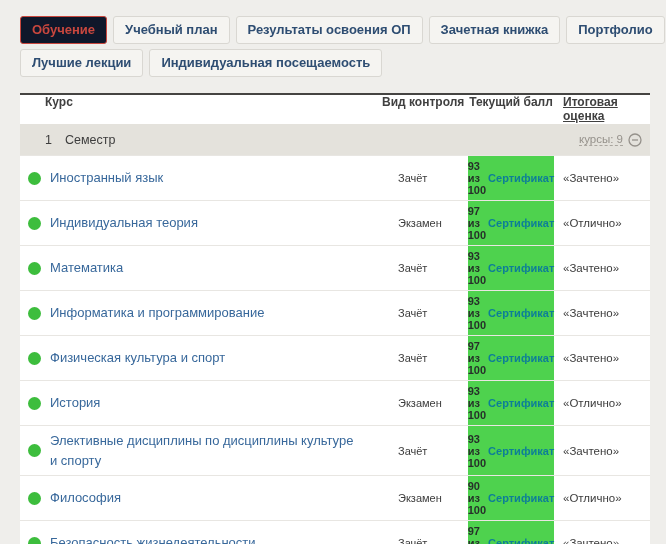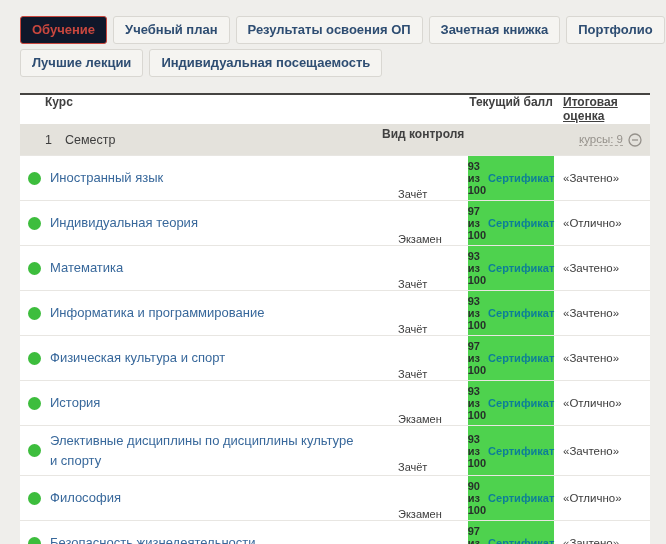--- a/index.html
+++ b/index.html
@@ -43,21 +43,21 @@
     font-size: 12px;
     font-weight: 700;
     color: #404040;
   }
   .hdr .c-name   { padding-left: 25px; }
   .hdr .c-control{ padding-left: 10px; }
   .hdr .c-score  { display: flex; justify-content: center; }
   .hdr .c-grade  { padding-left: 9px; text-decoration: underline; }
 
   .c-name   { flex: 1; }
-  .c-control{ width: 96px; flex: none; margin-top: 32px; }
+  .c-control{ width: 96px; flex: none; }
   .c-score  { width: 86px; flex: none; }
   .c-grade  { width: 96px; flex: none; }
 
   
   .sem {
     display: flex;
     align-items: center;
     height: 31px;
     background: #e4e2dc;
     font-size: 12.5px;

